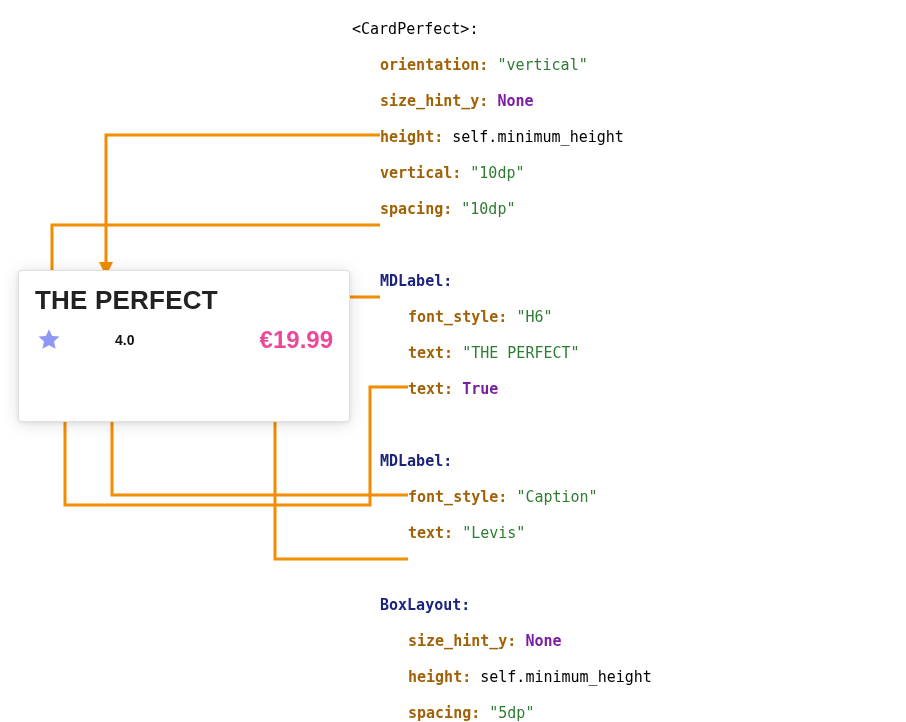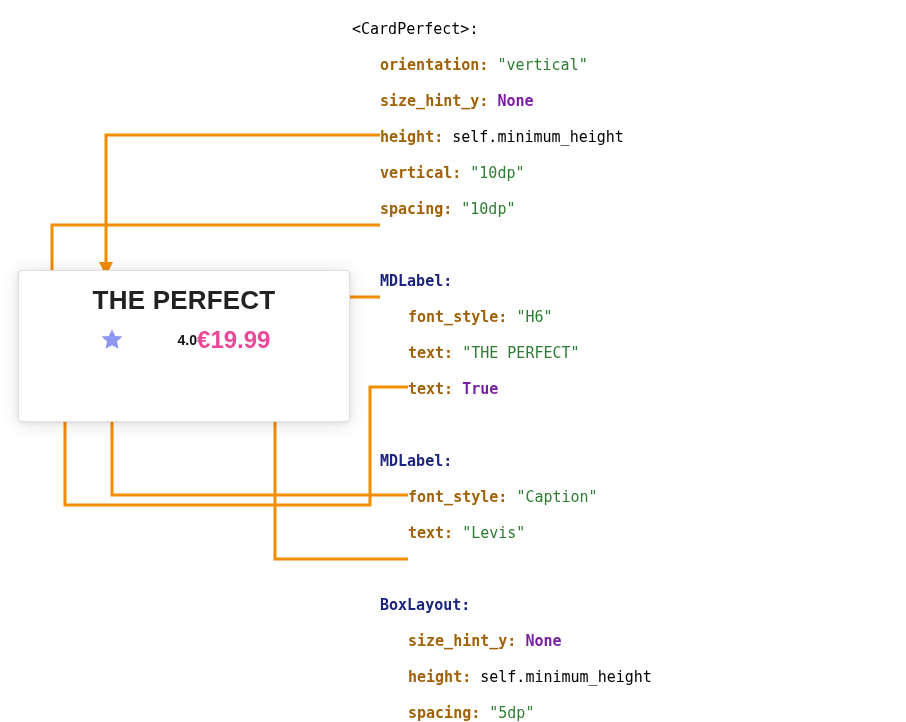--- a/index.html
+++ b/index.html
@@ -39,21 +39,20 @@
     top:270px;
     width:332px;
     height:152px;
     border:1px solid #e0e0e0;
     border-radius:4px;
     box-shadow: 0 2px 18px rgba(0,0,0,0.12), 0 1px 4px rgba(0,0,0,0.08);
     background:#fff;
     padding:14px 16px 10px 16px;
     display:flex;
     flex-direction:column;
-    align-items:center;
   }
   .card-title {
     font-size:26px;
     font-weight:600;
     color:#222;
     letter-spacing:0.2px;
     margin-bottom:4px;
   }
   .card-sub {
     font-size:14px;

